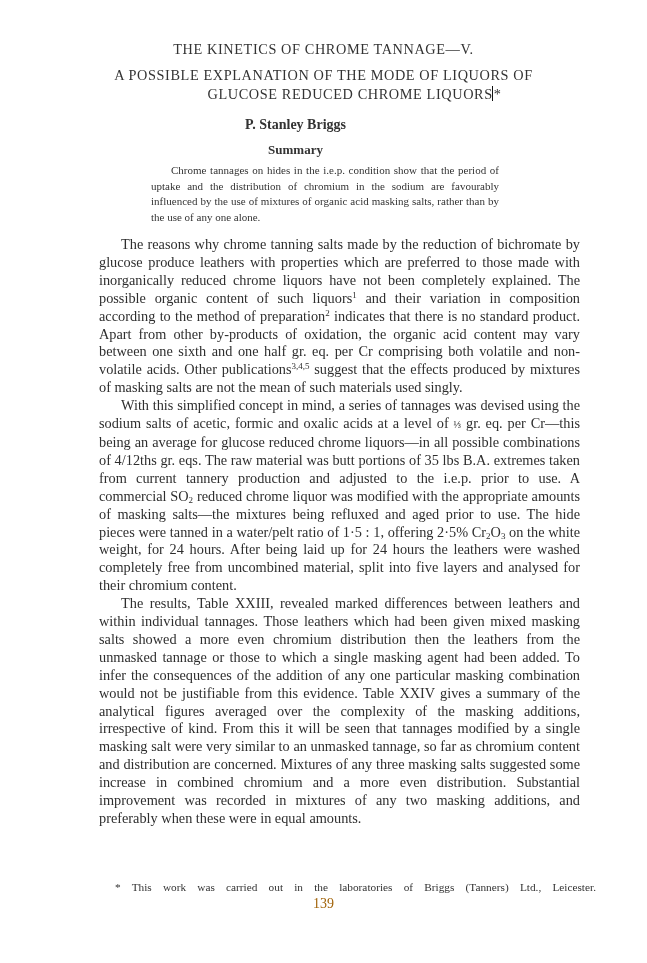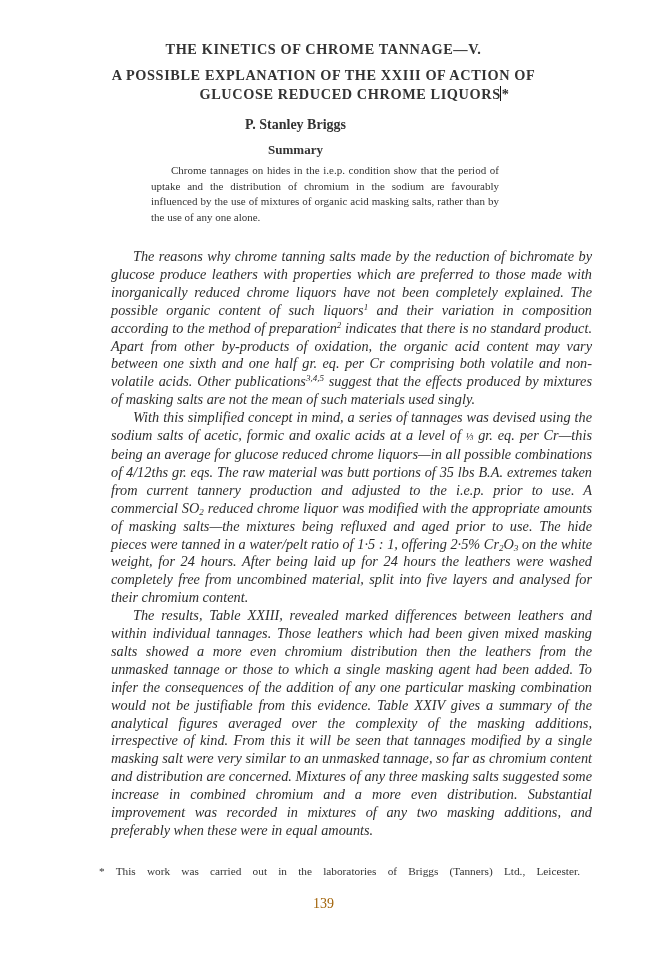--- a/index.html
+++ b/index.html
@@ -17,21 +17,21 @@
     }
     .page {
       position: absolute;
       left: 0; top: 0;
       width: 647px; height: 963px;
     }
     .title {
       position: absolute;
       left: 0; width: 647px;
       text-align: center;
-      font-weight: bold;
+      font-weight: normal;
       font-size: 14.3px;
       letter-spacing: 0.6px;
       color: #333;
       line-height: 20px;
     }
     .title.l1 { top: 39px; }
     .title.l2 { top: 65px; }
     .title.l3 { top: 84px; padding-left: 31px; }
     .cursor-mark {
       display: inline-block;
@@ -73,59 +73,58 @@
     }
     .body-text {
       position: absolute;
       left: 99px;
       width: 481px;
       top: 236px;
       font-size: 14.3px;
       line-height: 17.9px;
       text-align: justify;
       color: #2e2e2e;
-      margin: 12px;
-      font-style: italic;
+      margin: 0;
     }
     .body-text p {
       margin: 0;
       text-indent: 22px;
     }
     sup { font-size: 9px; line-height: 0; vertical-align: 5px; }
     sub { font-size: 9px; line-height: 0; vertical-align: -2px; }
     .frac { font-size: 10px; }
     .footnote {
       position: absolute;
       left: 99px;
       width: 481px;
       top: 864px;
       font-size: 11.3px;
       line-height: 15px;
       text-align: justify;
       text-align-last: justify;
       color: #333;
       word-spacing: 1.5px;
-      margin: 0;
+      margin: 16px;
     }
     .page-number {
       position: absolute;
       left: 0; width: 647px;
       top: 896px;
       text-align: center;
       font-size: 14px;
       color: #a16207;
     }
   </style>
 </head>
 <body>
 
 <div class="page">
 
   <div class="title l1">THE KINETICS OF CHROME TANNAGE—V.</div>
-  <div class="title l2">A POSSIBLE EXPLANATION OF THE XXIII OF ACTION OF</div>
+  <div class="title l2">A POSSIBLE EXPLANATION OF THE MODE OF LIQUORS OF</div>
   <div class="title l3"><span>GLUCOSE REDUCED CHROME LIQUORS</span><span class="cursor-mark"></span><span>*</span></div>
 
   <div class="author">P. Stanley Briggs</div>
 
   <div class="summary-heading">Summary</div>
   <p class="summary">Chrome tannages on hides in the i.e.p. condition show that the period of uptake and the distribution of chromium in the sodium are favourably influenced by the use of mixtures of organic acid masking salts, rather than by the use of any one alone.</p>
 
   <div class="body-text">
     <p><span>The reasons why chrome tanning salts made by the reduction of bichromate by glucose produce leathers with properties which are preferred to those made with inorganically reduced chrome liquors have not been completely explained. The possible organic content of such liquors</span><sup>1</sup><span> and their variation in composition according to the method of preparation</span><sup>2</sup><span> indicates that there is no standard product. Apart from other by-products of oxidation, the organic acid content may vary between one sixth and one half gr. eq. per Cr comprising both volatile and non-volatile acids. Other publications</span><sup>3,4,5</sup><span> suggest that the effects produced by mixtures of masking salts are not the mean of such materials used singly.</span></p>
     <p><span>With this simplified concept in mind, a series of tannages was devised using the sodium salts of acetic, formic and oxalic acids at a level of </span><span class="frac">⅓</span><span> gr. eq. per Cr—this being an average for glucose reduced chrome liquors—in all possible combinations of 4/12ths gr. eqs. The raw material was butt portions of 35 lbs B.A. extremes taken from current tannery production and adjusted to the i.e.p. prior to use. A commercial SO</span><sub>2</sub><span> reduced chrome liquor was modified with the appropriate amounts of masking salts—the mixtures being refluxed and aged prior to use. The hide pieces were tanned in a water/pelt ratio of 1·5 : 1, offering 2·5% Cr</span><sub>2</sub><span>O</span><sub>3</sub><span> on the white weight, for 24 hours. After being laid up for 24 hours the leathers were washed completely free from uncombined material, split into five layers and analysed for their chromium content.</span></p>

